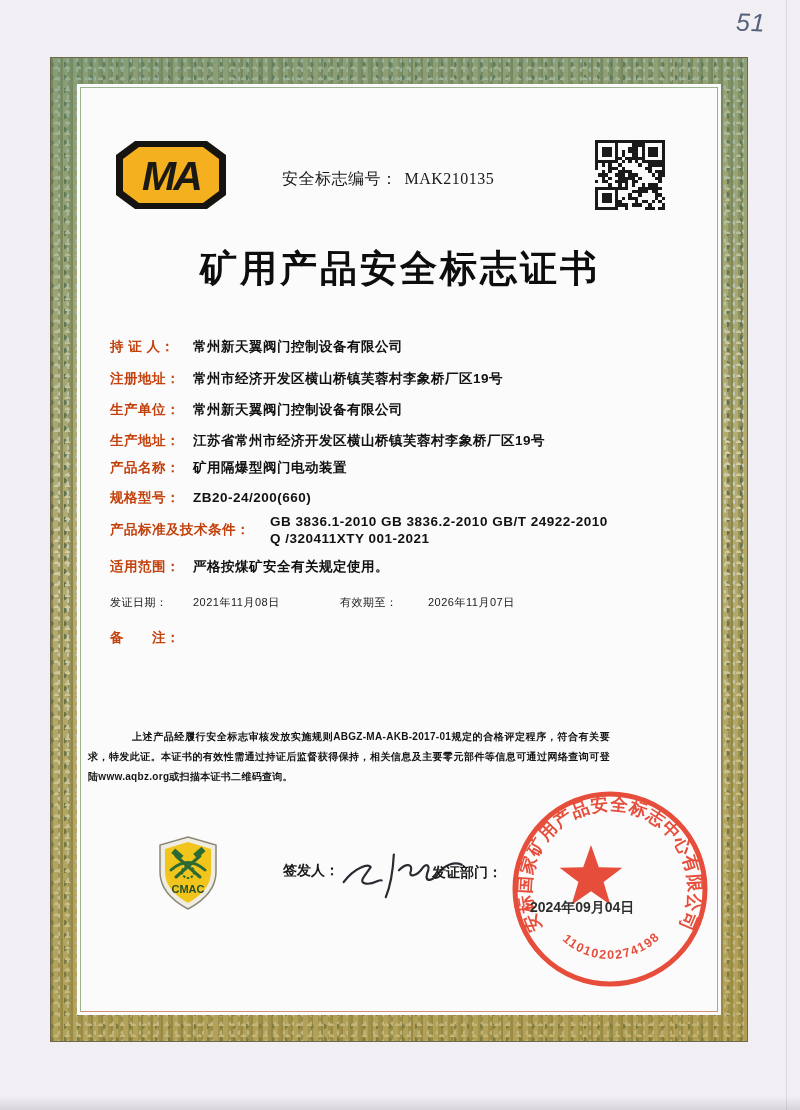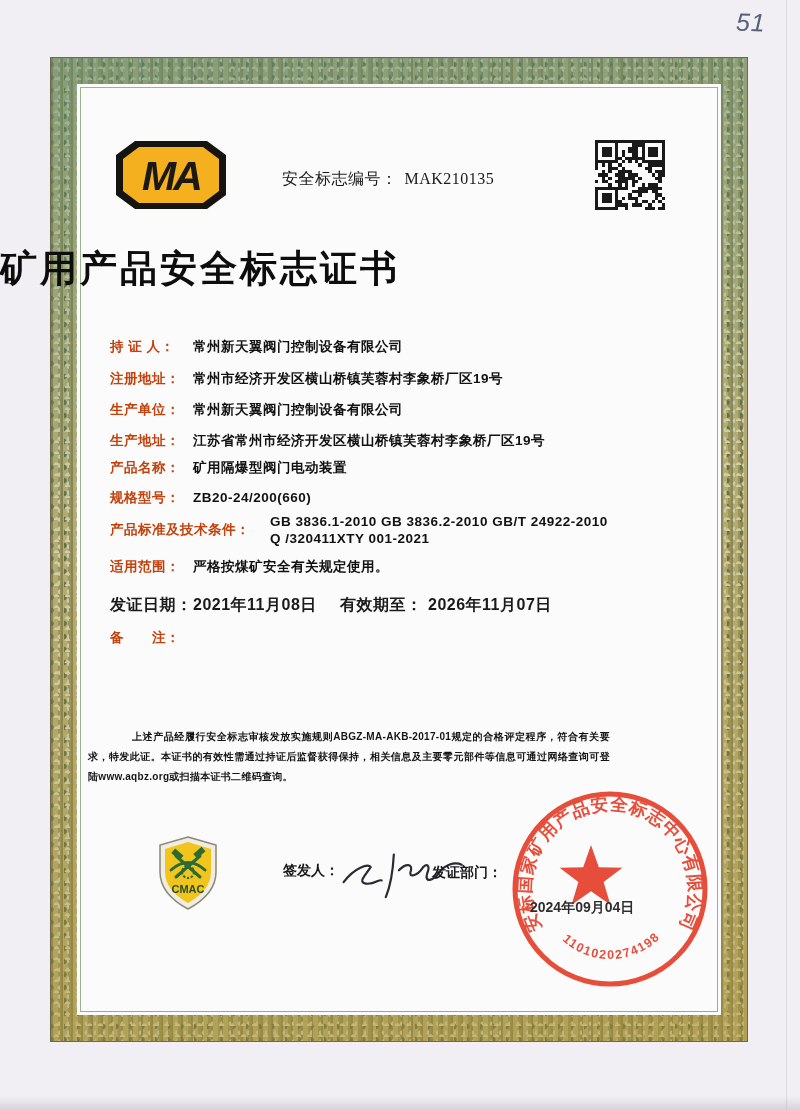--- a/index.html
+++ b/index.html
@@ -23,31 +23,31 @@
         background-size:auto,11px 11px,13px 13px,9px 9px,auto;}
   .gap{position:relative;width:100%;height:100%;background:#fcfbfb;}
   .innerline{position:absolute;left:3px;top:3px;right:3px;bottom:3px;border:1px solid;
         border-color:#9cb48e #b9a66c #d09072 #9cb48e;}
   
   .ma-logo{position:absolute;left:115px;top:140px;}
   .certno{position:absolute;left:282px;top:169px;font-size:16px;
         font-family:"Liberation Serif","DejaVu Serif",serif;letter-spacing:.5px;}
   .certno .v{padding-left:7px;}
   .qr{position:absolute;left:595px;top:139px;width:70px;height:72px;}
-  .title{position:absolute;left:0;top:244px;width:100%;margin:0;
+  .title{position:absolute;left:0;top:244px;width:100%;margin:0;text-align:center;
         font-size:37px;font-weight:700;letter-spacing:3px;color:#0d0d0d;}
   
   .row{position:absolute;left:110px;width:575px;display:flex;align-items:flex-start;
         font-size:13.5px;font-weight:700;line-height:17px;}
   .lbl{flex:none;width:83px;letter-spacing:.5px;color:#c2410c;}
   .val{letter-spacing:.5px;color:#111;}
   .row.wide .lbl{width:160px;padding-top:9px;font-family:Liberation Mono, monospace;}
   .row.wide .val{width:338px;}
   .daterow{position:absolute;left:110px;top:595px;width:560px;height:18px;
-        font-size:16px;font-weight:700;text-align:center;}
+        font-size:11px;font-weight:400;text-align:center;}
   .daterow span{position:absolute;top:0;letter-spacing:.5px;}
   .statement{position:absolute;left:88px;top:727px;width:522px;margin:0;
         font-size:10px;font-weight:700;line-height:20px;text-align:justify;
         text-indent:44px;color:#141414;letter-spacing:.3px;}
   
   .cmac{position:absolute;left:157px;top:836px;}
   .signer-lbl{position:absolute;left:283px;top:862px;font-size:14px;font-weight:700;}
   .signature{position:absolute;left:333px;top:838px;}
   .dept-lbl{position:absolute;left:432px;top:864px;font-size:14px;font-weight:700;}
   .stamp{position:absolute;left:506px;top:788px;z-index:5;opacity:.92;}

